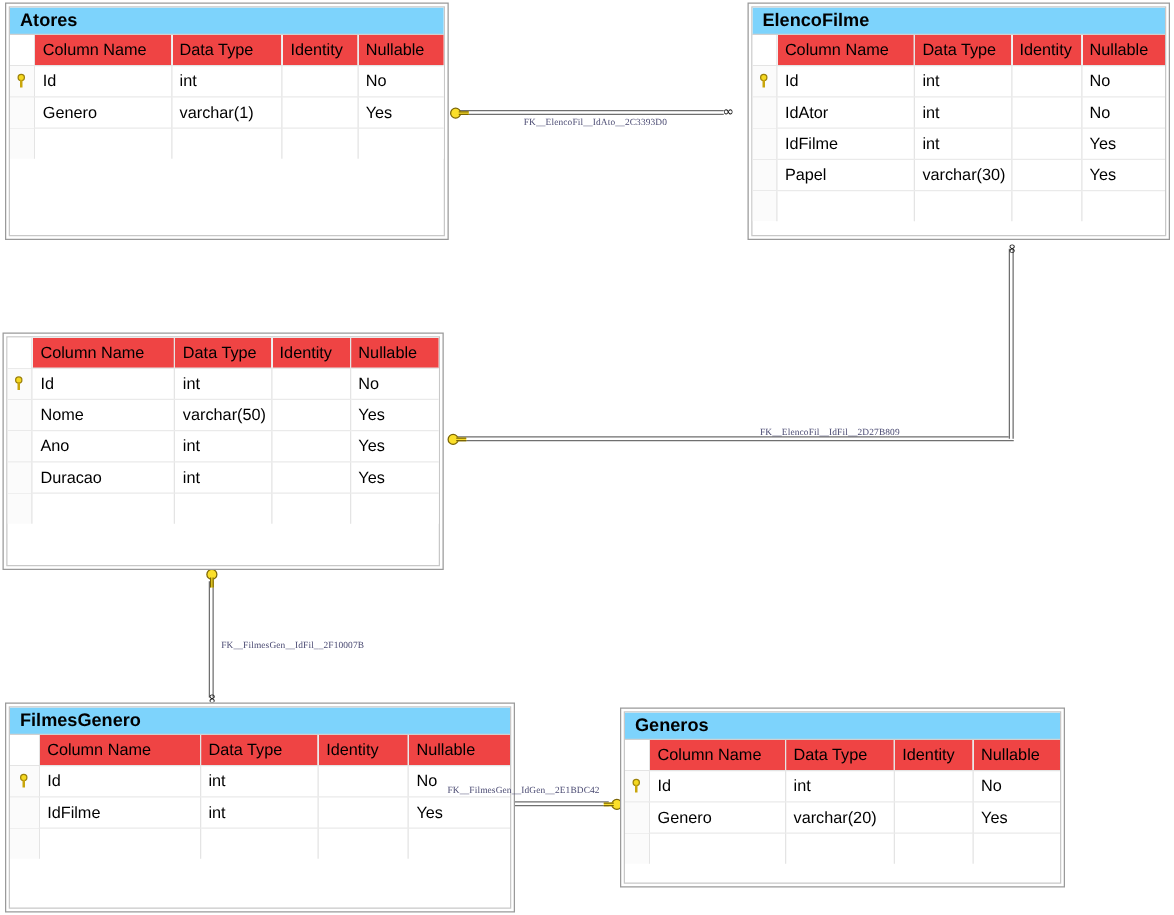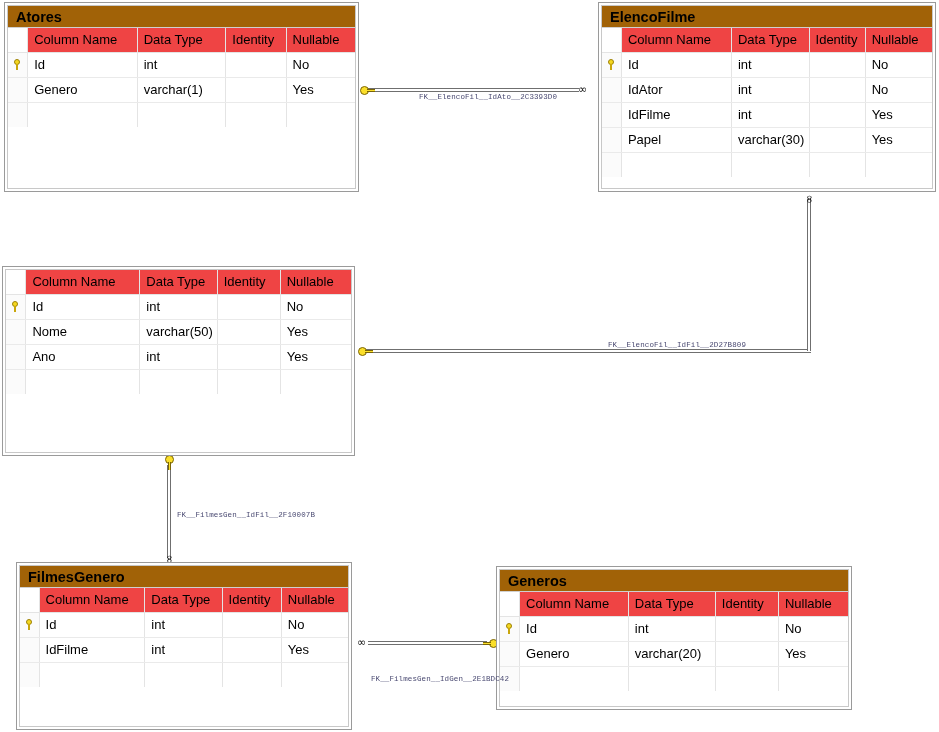--- a/index.html
+++ b/index.html
@@ -41,21 +41,21 @@
     box-sizing: border-box;
     overflow: hidden;
   }
   .entity-title {
     height: 22px;
     line-height: 22px;
     padding-left: 8px;
     font-size: 14.5px;
     font-weight: bold;
     color: #000000;
-    background: #a16207;
+    background: #7dd3fc;
     border-bottom: 1px solid #d0d0d0;
     box-sizing: border-box;
     white-space: nowrap;
   }
 
   
   .grid {
     border-collapse: collapse;
     table-layout: fixed;
     width: 100%;
@@ -137,21 +137,21 @@
     position: absolute;
     width: 4px;
     border-left: 1px solid #6f6f6f;
     border-right: 1px solid #6f6f6f;
     background: #ffffff;
     box-sizing: border-box;
   }
   .rel-label {
     position: absolute;
     font-size: 7.5px;
-    font-family: Liberation Mono, monospace;
+    font-family: Liberation Serif, serif;
     color: #4a4a72;
     white-space: nowrap;
     letter-spacing: 0.1px;
     background: transparent;
     z-index: 6;
     text-align: center;
   }
 
   
   .ep {
@@ -243,21 +243,21 @@
   <div class="rel-label" style="left:177px; top:511px;">FK__FilmesGen__IdFil__2F10007B</div>
 
   <div class="rel">
     <div class="seg-h" style="left:368px; top:641px; width:119px;"></div>
     <div class="ep ep-inf" style="left:357px; top:637px;">∞</div>
     <div class="ep ep-key dir-left" style="left:482px; top:638px;">
       <div class="kb"></div>
         <div class="kt"></div>
     </div>
   </div>
-  <div class="rel-label" style="left:371px; top:627px;margin-top:48px;">FK__FilmesGen__IdGen__2E1BDC42</div>
+  <div class="rel-label" style="left:358px; top:627px;">FK__FilmesGen__IdGen__2E1BDC42</div>
 
   <div class="entity" style="left:4px; top:2px; width:355px; height:190px;">
     <div class="entity-inner">
       <div class="entity-title">Atores</div>
       <table class="grid">
         <colgroup>
           <col style="width:18px">
             <col style="width:100px">
             <col style="width:81px">
             <col style="width:55px">
@@ -394,33 +394,40 @@
             <td></td>
             <td class="col-last">Yes</td>
           </tr>
           <tr>
             <td class="gutter"></td>
             <td>Ano</td>
             <td>int</td>
             <td></td>
             <td class="col-last">Yes</td>
           </tr>
+          <tr>
+            <td class="gutter"></td>
+            <td>Duracao</td>
+            <td>int</td>
+            <td></td>
+            <td class="col-last">Yes</td>
+          </tr>
           <tr class="empty-row last-row">
             <td class="gutter"></td>
             <td></td>
             <td></td>
             <td></td>
             <td class="col-last"></td>
           </tr>
         </tbody>
       </table>
     </div>
   </div>
 
-  <div class="entity" style="left:4px; top:562px; width:336px; height:168px;margin-left:12px;">
+  <div class="entity" style="left:4px; top:562px; width:408px; height:168px;">
     <div class="entity-inner">
       <div class="entity-title">FilmesGenero</div>
       <table class="grid">
         <colgroup>
           <col style="width:18px">
             <col style="width:100px">
             <col style="width:73px">
             <col style="width:56px">
             <col style="width:63px">
         </colgroup>

